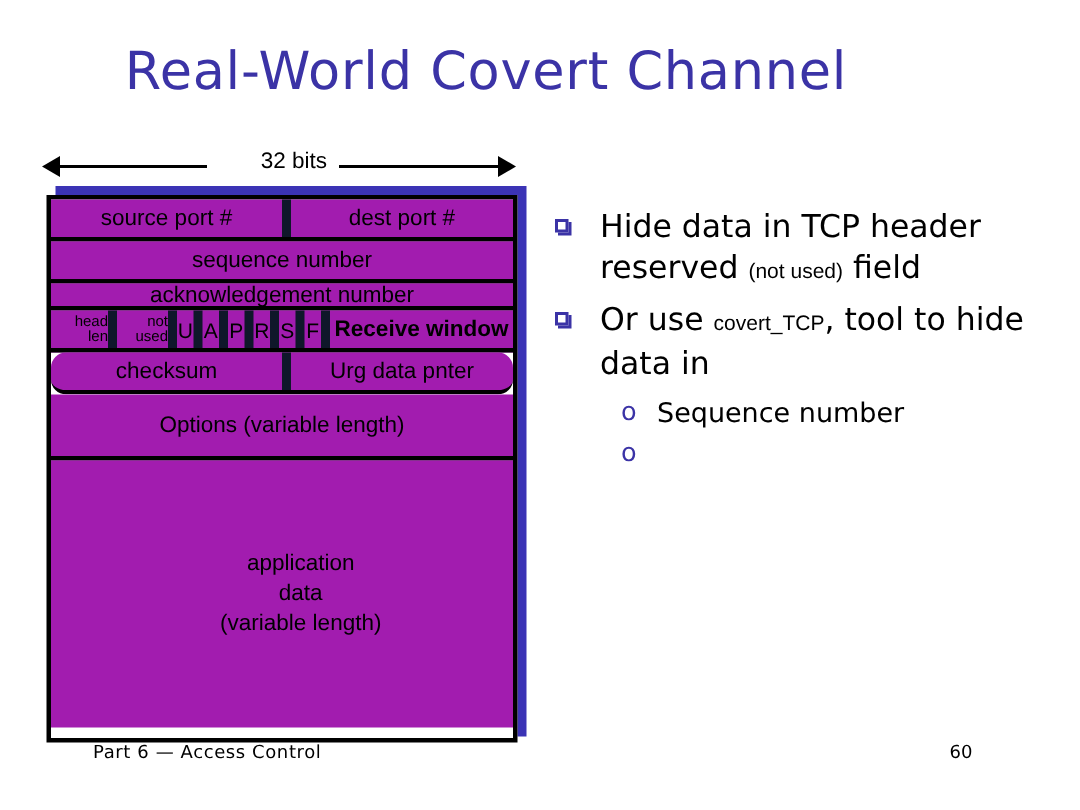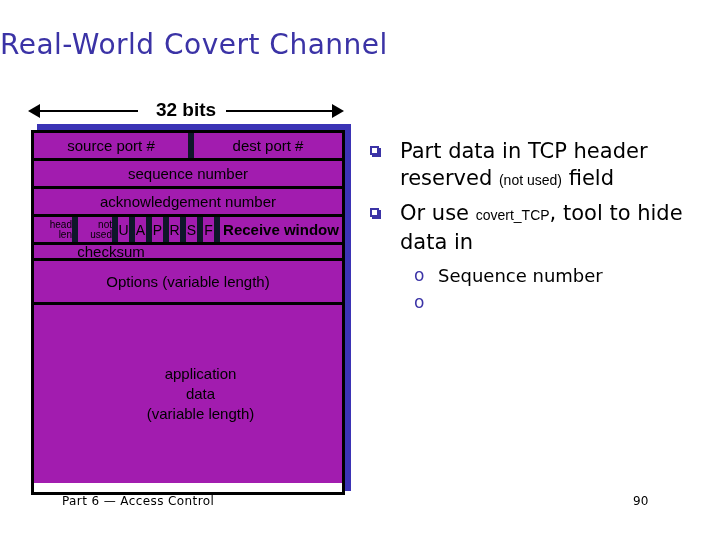--- a/index.html
+++ b/index.html
@@ -15,24 +15,24 @@
     font-family: "DejaVu Sans", sans-serif;
     -webkit-font-smoothing: none;
   }
 
   
   #slide-title {
     position: absolute;
     left: 0;
     top: 28px;
     width: 648px;
-    text-align: left;
+    text-align: center;
     color: #3b33a6;
     font-family: "DejaVu Sans", sans-serif;
-    font-size: 28px;
+    font-size: 35px;
     font-weight: 400;
     letter-spacing: 0.5px;
     white-space: nowrap;
   }
 
   
   #bits-ruler {
     position: absolute;
     left: 28px;
     top: 100px;
@@ -53,24 +53,24 @@
     width: 0; height: 0;
     border-top: 7px solid transparent;
     border-bottom: 7px solid transparent;
   }
   #bits-ruler .arrow-head.left  { left: 0;  border-right: 12px solid #000; }
   #bits-ruler .arrow-head.right { right: 0; border-left: 12px solid #000; }
   #bits-label {
     position: absolute;
     left: 0; right: 0;
     top: -1px;
-    text-align: center;
-    font-family: "Liberation Sans", sans-serif;
-    font-size: 19px;
-    font-weight: bold;
+    text-align: right;
+    font-family: "Liberation Sans", sans-serif;
+    font-size: 15px;
+    font-weight: normal;
     color: #000;
     background: #fff;
     padding: 0 6px;
     width: 64px;
     margin: 0 auto;
   }
 
   
   #tcp-shadow {
     position: absolute;
@@ -105,23 +105,23 @@
     font-family: "Liberation Sans", sans-serif;
     font-size: 15px;
     color: #000;
     text-align: center;
     overflow: hidden;
   }
   .hcell + .hcell { border-left: 6px solid #0f172a; }
 
   .row-ports   { height: 28px; }
   .row-seq     { height: 28px; }
-  .row-ack     { height: 28px; }
+  .row-ack     { height: 18px; }
   .row-flags   { height: 28px; }
-  .row-cksum   { height: 16px; }
+  .row-cksum   { height: 28px; border-radius: 10px; }
   .row-options { height: 44px; }
   .row-data    { height: 178px; padding-left: 25px; }
 
   .half { width: 50%; }
 
   .flags-small {
     font-family: "Liberation Sans", sans-serif;
     font-size: 10px;
     line-height: 10px;
     text-align: center;
@@ -263,54 +263,55 @@
     <div class="hcell cell-flag">A</div>
     <div class="hcell cell-flag">P</div>
     <div class="hcell cell-flag">R</div>
     <div class="hcell cell-flag">S</div>
     <div class="hcell cell-flag">F</div>
     <div class="hcell cell-rcvwin">Receive window</div>
   </div>
 
   <div class="hrow row-cksum">
     <div class="hcell half">checksum</div>
+    <div class="hcell half">Urg data pnter</div>
   </div>
 
   <div class="hrow row-options">
     <div class="hcell cell-options">Options (variable length)</div>
   </div>
 
   <div class="hrow row-data">
     <div class="hcell cell-appdata">
       <span>application</span>
       <span>data</span>
       <span>(variable length)</span>
     </div>
   </div>
 
 </div>
 
 <div id="bullets">
 
   <div class="bullet">
     <span class="sq"></span>
-    <span>Part data in TCP header reserved </span><span class="alt-font">(not used)</span><span> field</span>
+    <span>Hide data in TCP header reserved </span><span class="alt-font">(not used)</span><span> field</span>
   </div>
 
   <div class="bullet">
     <span class="sq"></span>
     <span>Or use </span><span class="alt-font">covert_TCP</span><span>, tool to hide data in</span>
   </div>
 
   <div id="subbullets">
     <div class="subbullet">
       <span class="circ">o</span>
       <span>Sequence number</span>
     </div>
     <div class="subbullet">
       <span class="circ">o</span>
     </div>
   </div>
 
 </div>
 
 <div id="footer-text">Part 6 — Access Control</div>
-<div id="page-number">90</div>
+<div id="page-number">60</div>
 
 </body></html>

